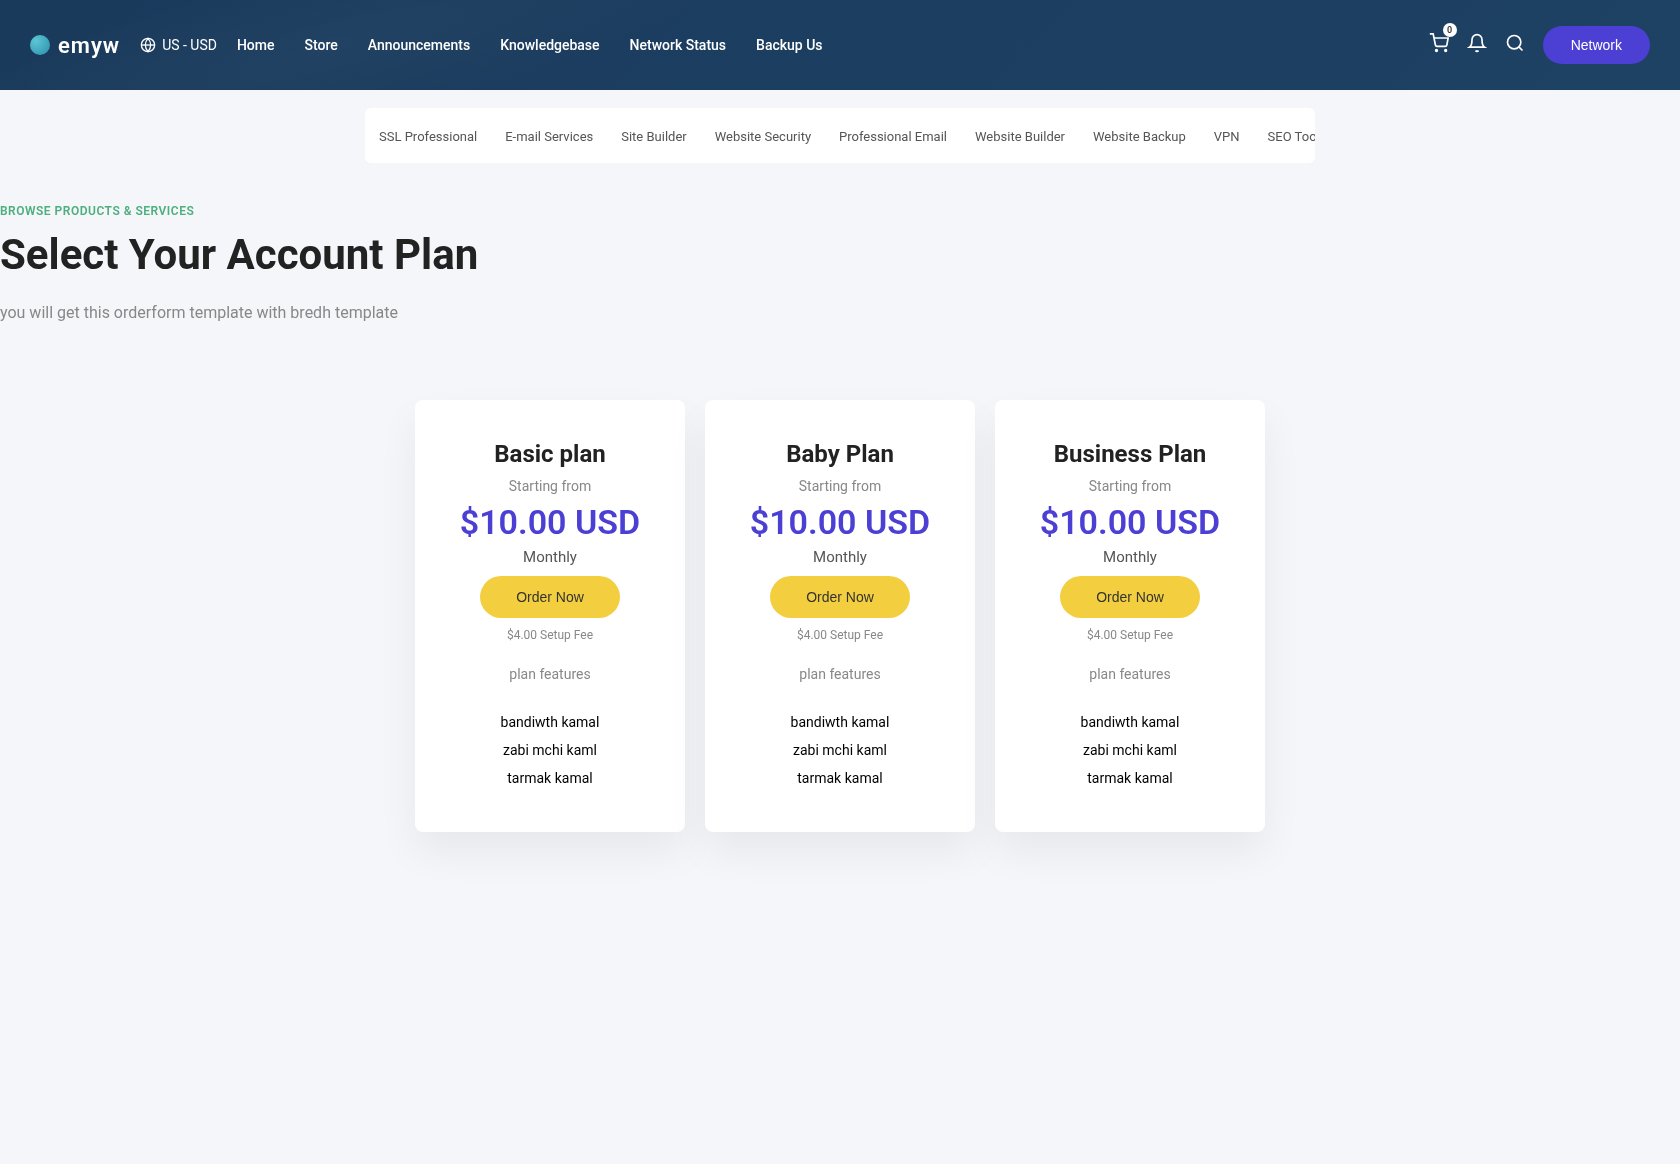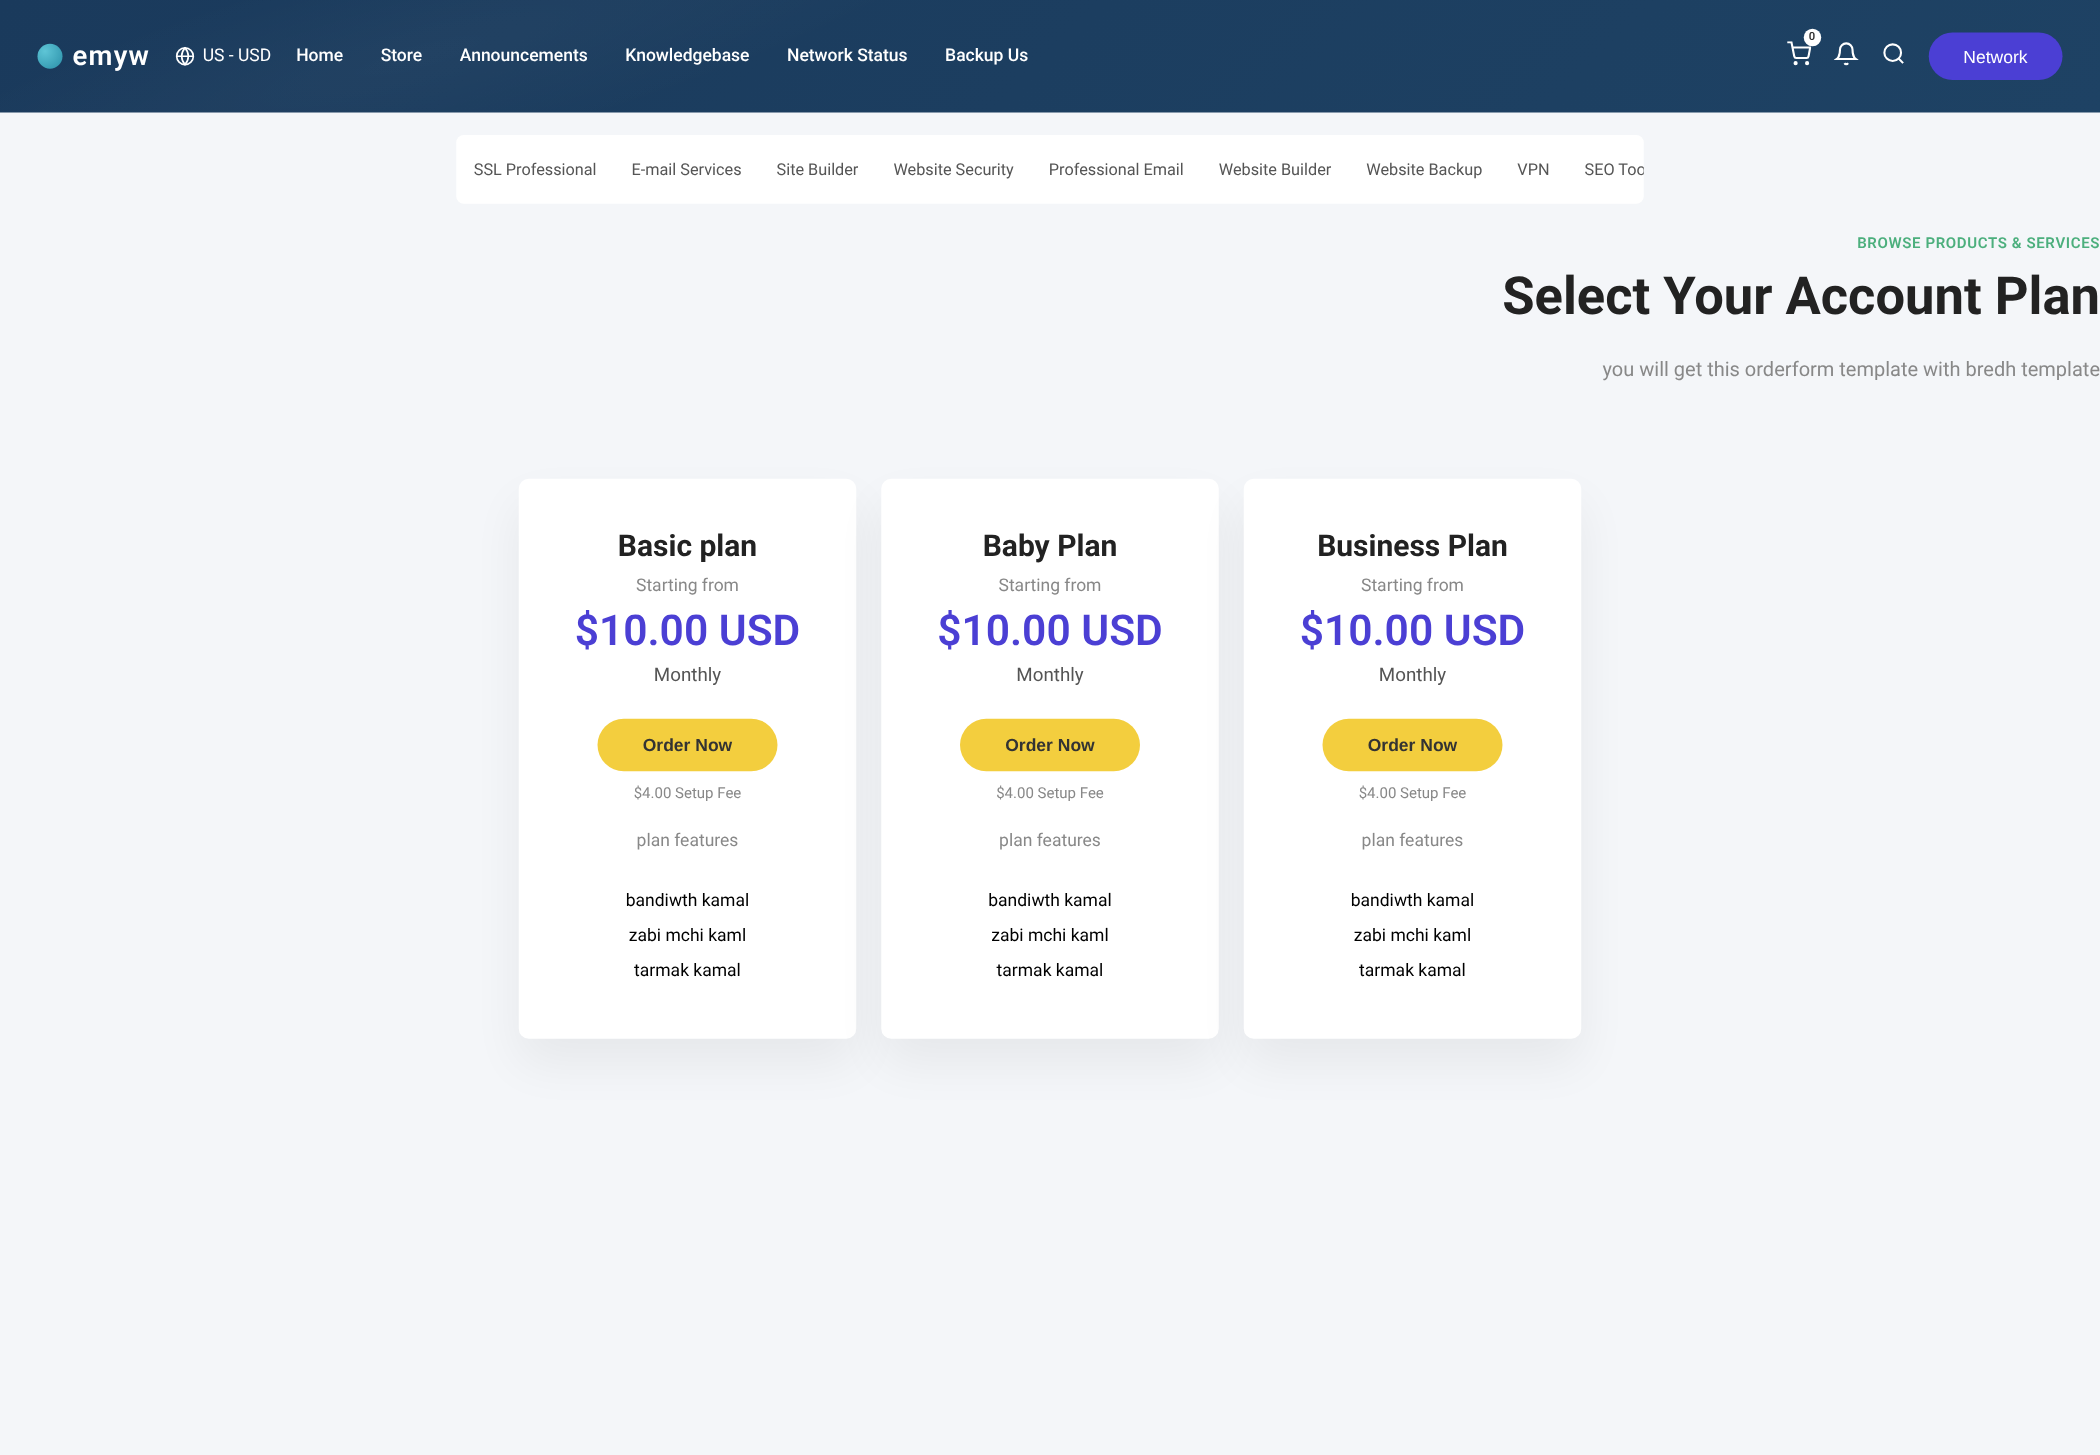--- a/index.html
+++ b/index.html
@@ -71,21 +71,21 @@
 }
 .tab {
   padding: 19px 14px;
   font-size: 13px;
   color: #555;
   cursor: pointer;
   white-space: nowrap;
   border-top: 2px solid transparent;
 }
 
-.hero { text-align: right; margin-top: 24px; }
+.hero { text-align: left; margin-top: 41px; }
 .eyebrow { color: #4caf7d; font-size: 12px; font-weight: 600; letter-spacing: 0.5px; text-transform: uppercase; }
 .title { font-size: 42px; font-weight: 700; color: #222; margin-top: 12px; }
 .subtitle { color: #888; font-size: 16px; margin-top: 24px; }
 
 .plans { display: flex; justify-content: center; gap: 0; margin-top: 78px; padding: 0 180px 60px; }
 .plan-card {
   background: #fff;
   border-radius: 8px;
   padding: 40px 44px;
   width: 270px;
@@ -97,22 +97,22 @@
 .plan-starting { color: #888; font-size: 14px; margin-top: 10px; }
 .plan-price { color: #4b3fd4; font-size: 34px; font-weight: 600; margin-top: 8px; }
 .plan-period { color: #555; font-size: 15px; margin-top: 6px; }
 .order-btn {
   background: #f3ce3e;
   color: #333;
   border: none;
   padding: 13px 36px;
   border-radius: 24px;
   font-size: 14px;
-  font-weight: 700;
-  margin-top: 26px;
+  font-weight: 400;
+  margin-top: 10px;
   cursor: pointer;
 }
 .plan-setup { color: #888; font-size: 12px; margin-top: 10px; }
 .plan-features-label { color: #888; font-size: 14px; margin-top: 24px; }
 .plan-features { margin-top: 26px; }
 .plan-feature { color: #000000; font-size: 14px; padding: 6px 0; }
 </style>
 </head>
 <body>
 

